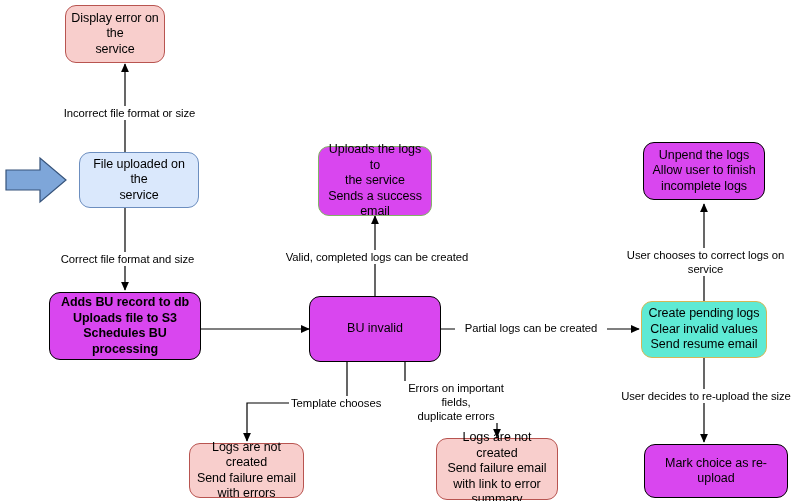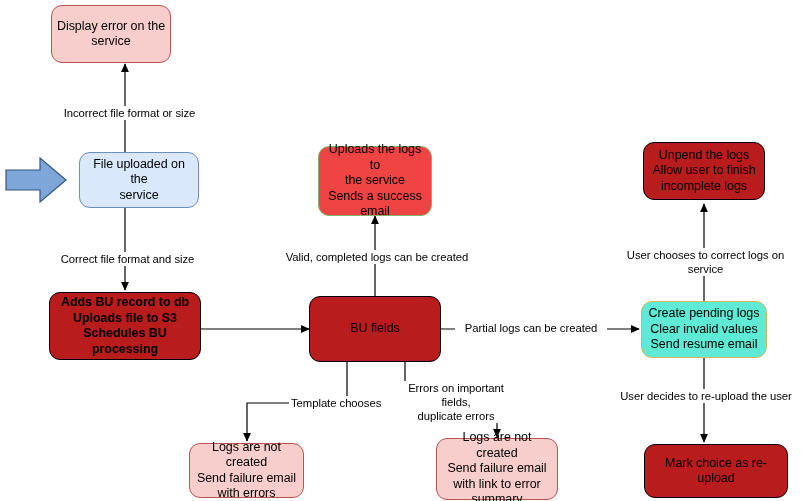--- a/index.html
+++ b/index.html
@@ -34,23 +34,23 @@
     line-height: 15.5px;
     color: #000000;
     border: 1.2px solid #000000;
     background: #ffffff;
     white-space: pre-line;
     padding: 2px 4px;
     letter-spacing: -0.05px;
   }
   .node.pink   { background: #f8cecc; border-color: #b85450; }
   .node.blue   { background: #dae8fc; border-color: #6c8ebf; }
-  .node.green  { background: #ef4444; border-color: #82b366; }
+  .node.green  { background: #d946ef; border-color: #82b366; }
   .node.yellow { background: #5eead4; border-color: #d6b656; }
-  .node.plain  { background: #b91c1c; border-color: #000000; }
+  .node.plain  { background: #d946ef; border-color: #000000; }
   .edge-label {
     position: absolute;
     font-size: 11.3px;
     line-height: 14px;
     color: #000000;
     text-align: center;
     white-space: pre-line;
     background: #ffffff;
     padding: 0 2px;
     letter-spacing: -0.05px;
@@ -86,31 +86,31 @@
       <path d="M704,301 L704,204" marker-end="url(#ah)"></path>
 
       <path d="M704,358 L704,442" marker-end="url(#ah)"></path>
     </g>
 
     <g>
       <path d="M6,170 L40,170 L40,158 L66,180 L40,202 L40,190 L6,190 z" fill="#7ea6d9" stroke="#36537a" stroke-width="1.2" stroke-linejoin="miter"></path>
     </g>
   </svg>
 
-  <div class="node pink" style="left:51px; top:5px; width:120px; height:58px;">Display error on the
+  <div class="node pink" style="left:65px; top:5px; width:100px; height:58px;">Display error on the
 service</div>
 
   <div class="node blue" style="left:79px; top:152px; width:120px; height:56px;">File uploaded on the
 service</div>
 
   <div class="node plain" style="left:49px; top:292px; width:152px; height:68px;font-weight:bold;">Adds BU record to db
 Uploads file to S3
 Schedules BU processing</div>
 
-  <div class="node plain" style="left:309px; top:296px; width:132px; height:66px;">BU fields</div>
+  <div class="node plain" style="left:309px; top:296px; width:132px; height:66px;">BU invalid</div>
 
   <div class="node green" style="left:318px; top:146px; width:114px; height:70px;">Uploads the logs to
 the service
 Sends a success
 email</div>
 
   <div class="node pink" style="left:189px; top:443px; width:115px; height:55px;">Logs are not created
 Send failure email
 with errors</div>
 
@@ -138,15 +138,15 @@
 
   <div class="edge-label" style="left:289px; top:396px; width:92px; text-align:left;">Template chooses</div>
 
   <div class="edge-label" style="left:392px; top:381px; width:124px;">Errors on important fields,
 duplicate errors</div>
 
   <div class="edge-label" style="left:455px; top:321px; width:148px;">Partial logs can be created</div>
 
   <div class="edge-label" style="left:606px; top:248px; width:195px;">User chooses to correct logs on service</div>
 
-  <div class="edge-label" style="left:616px; top:389px; width:176px;">User decides to re-upload the user</div>
+  <div class="edge-label" style="left:616px; top:389px; width:176px;">User decides to re-upload the size</div>
 
 </div>
 
 </body></html>

